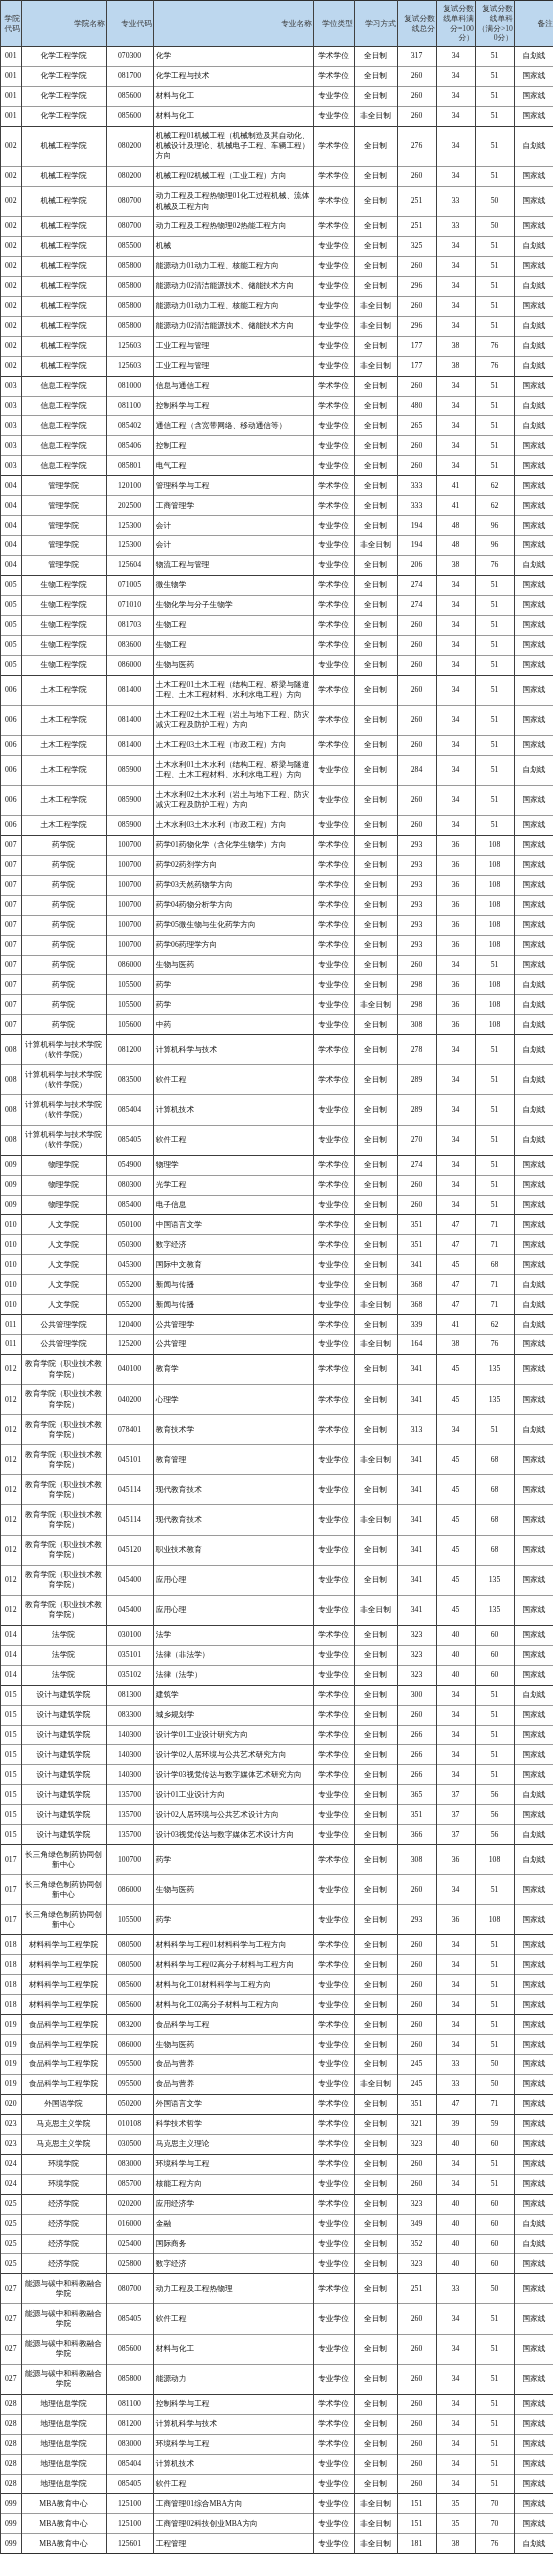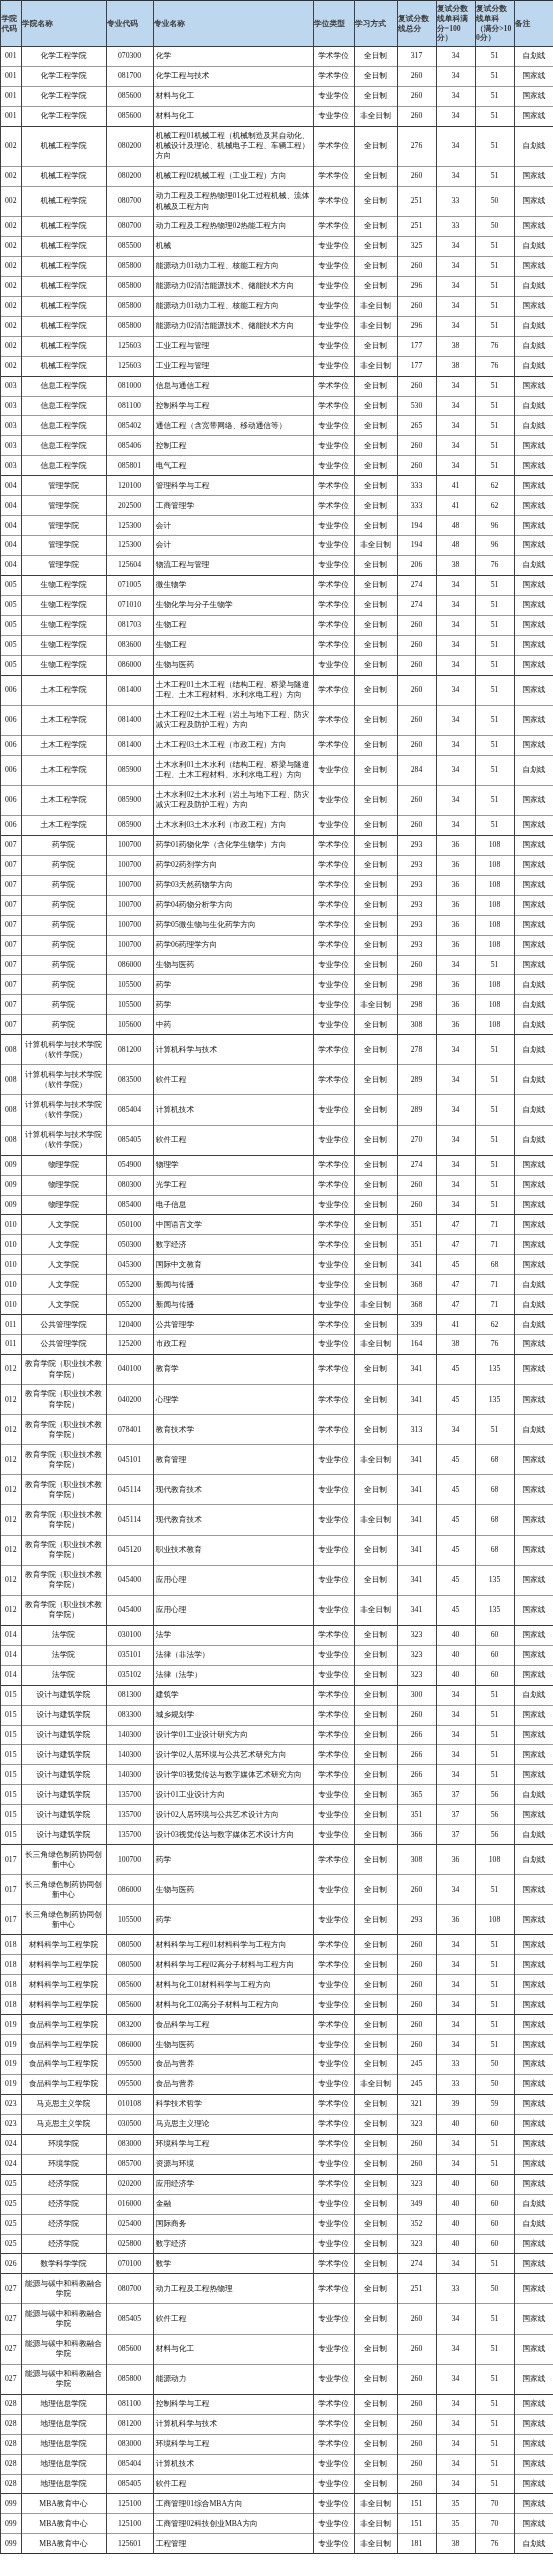--- a/index.html
+++ b/index.html
@@ -21,24 +21,24 @@
   col.c4  { width: 160px; }
   col.c5  { width: 41px; }
   col.c6  { width: 43px; }
   col.c7  { width: 39px; }
   col.c8  { width: 39px; }
   col.c9  { width: 39px; }
   col.c10 { width: 40px; }
   thead th {
     background: #BDD7EE;
     color: #3b3b3b;
-    font-weight: bold;
+    font-weight: normal;
     font-size: 7.7px;
     line-height: 1.28;
-    text-align: left;
+    text-align: right;
     vertical-align: middle;
     padding: 2.8px 0.6px;
     border-left: 0.6px solid #404040;
     border-right: 0.6px solid #404040;
     border-bottom: 1.7px solid #3c3c3c;
     word-break: break-all;
   }
   tbody td {
     background: #ffffff;
     color: #111111;
@@ -284,21 +284,21 @@
     <td>51</td>
     <td>国家线</td>
   </tr>
       <tr>
     <td>003</td>
     <td>信息工程学院</td>
     <td>081100</td>
     <td class="major-name">控制科学与工程</td>
     <td>学术学位</td>
     <td>全日制</td>
-    <td>530</td>
+    <td>480</td>
     <td>34</td>
     <td>51</td>
     <td>自划线</td>
   </tr>
       <tr>
     <td>003</td>
     <td>信息工程学院</td>
     <td>085402</td>
     <td class="major-name">通信工程（含宽带网络、移动通信等）</td>
     <td>专业学位</td>
@@ -797,21 +797,21 @@
     <td>全日制</td>
     <td>339</td>
     <td>41</td>
     <td>62</td>
     <td>自划线</td>
   </tr>
       <tr>
     <td>011</td>
     <td>公共管理学院</td>
     <td>125200</td>
-    <td class="major-name">市政工程</td>
+    <td class="major-name">公共管理</td>
     <td>专业学位</td>
     <td>非全日制</td>
     <td>164</td>
     <td>38</td>
     <td>76</td>
     <td>国家线</td>
   </tr>
       <tr class="group-start">
     <td>012</td>
     <td>教育学院（职业技术教育学院）</td>
@@ -1178,20 +1178,32 @@
     <td>095500</td>
     <td class="major-name">食品与营养</td>
     <td>专业学位</td>
     <td>非全日制</td>
     <td>245</td>
     <td>33</td>
     <td>50</td>
     <td>国家线</td>
   </tr>
       <tr class="group-start">
+    <td>020</td>
+    <td>外国语学院</td>
+    <td>050200</td>
+    <td class="major-name">外国语言文学</td>
+    <td>学术学位</td>
+    <td>全日制</td>
+    <td>351</td>
+    <td>47</td>
+    <td>71</td>
+    <td>国家线</td>
+  </tr>
+      <tr class="group-start">
     <td>023</td>
     <td>马克思主义学院</td>
     <td>010108</td>
     <td class="major-name">科学技术哲学</td>
     <td>学术学位</td>
     <td>全日制</td>
     <td>321</td>
     <td>39</td>
     <td>59</td>
     <td>国家线</td>
@@ -1217,21 +1229,21 @@
     <td>全日制</td>
     <td>260</td>
     <td>34</td>
     <td>51</td>
     <td>国家线</td>
   </tr>
       <tr>
     <td>024</td>
     <td>环境学院</td>
     <td>085700</td>
-    <td class="major-name">资源与环境</td>
+    <td class="major-name">核能工程方向</td>
     <td>专业学位</td>
     <td>全日制</td>
     <td>260</td>
     <td>34</td>
     <td>51</td>
     <td>国家线</td>
   </tr>
       <tr class="group-start">
     <td>025</td>
     <td>经济学院</td>
@@ -1271,32 +1283,20 @@
       <tr>
     <td>025</td>
     <td>经济学院</td>
     <td>025800</td>
     <td class="major-name">数字经济</td>
     <td>专业学位</td>
     <td>全日制</td>
     <td>323</td>
     <td>40</td>
     <td>60</td>
-    <td>国家线</td>
-  </tr>
-      <tr class="group-start">
-    <td>026</td>
-    <td>数学科学学院</td>
-    <td>070100</td>
-    <td class="major-name">数学</td>
-    <td>学术学位</td>
-    <td>全日制</td>
-    <td>274</td>
-    <td>34</td>
-    <td>51</td>
     <td>国家线</td>
   </tr>
       <tr class="group-start">
     <td>027</td>
     <td>能源与碳中和科教融合学院</td>
     <td>080700</td>
     <td class="major-name">动力工程及工程热物理</td>
     <td>学术学位</td>
     <td>全日制</td>
     <td>251</td>

